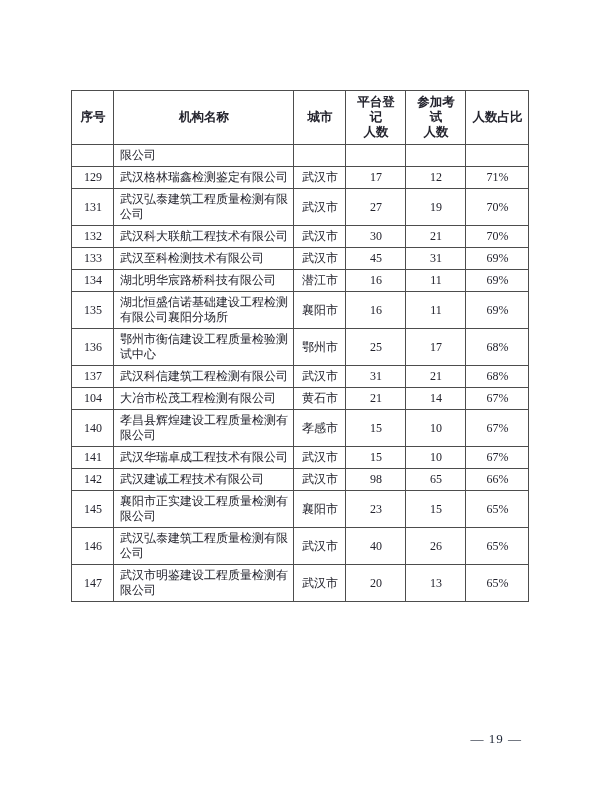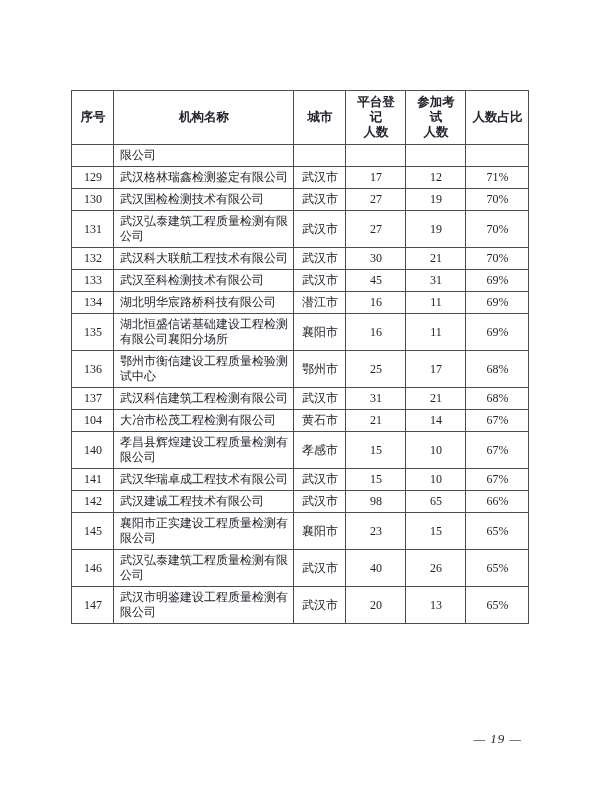--- a/index.html
+++ b/index.html
@@ -57,21 +57,20 @@
   .cont-row td {
     height: 15px;
   }
   .page-number {
     position: absolute;
     top: 731px;
     right: 78px;
     font-size: 13px;
     letter-spacing: 1px;
     color: #222a3a;
-    font-style: italic;
   }
 </style>
 </head>
 <body>
 
 <div class="doc-page">
 
   <table class="inst-table">
     <colgroup>
       <col style="width:42px">
@@ -104,28 +103,20 @@
   </tr>
         <tr>
     <td class="c-no">129</td>
     <td class="c-name">武汉格林瑞鑫检测鉴定有限公司</td>
     <td class="c-city">武汉市</td>
     <td class="c-reg">17</td>
     <td class="c-exam">12</td>
     <td class="c-ratio">71%</td>
   </tr>
         <tr>
-    <td class="c-no">130</td>
-    <td class="c-name">武汉国检检测技术有限公司</td>
-    <td class="c-city">武汉市</td>
-    <td class="c-reg">27</td>
-    <td class="c-exam">19</td>
-    <td class="c-ratio">70%</td>
-  </tr>
-        <tr>
     <td class="c-no">131</td>
     <td class="c-name">武汉弘泰建筑工程质量检测有限公司</td>
     <td class="c-city">武汉市</td>
     <td class="c-reg">27</td>
     <td class="c-exam">19</td>
     <td class="c-ratio">70%</td>
   </tr>
         <tr>
     <td class="c-no">132</td>
     <td class="c-name">武汉科大联航工程技术有限公司</td>

